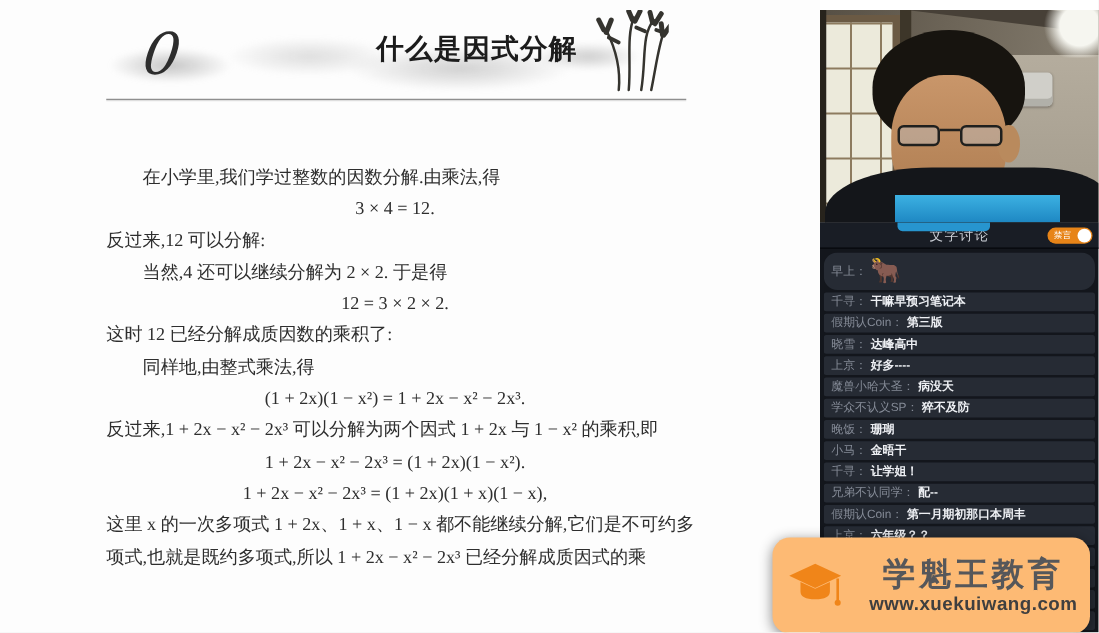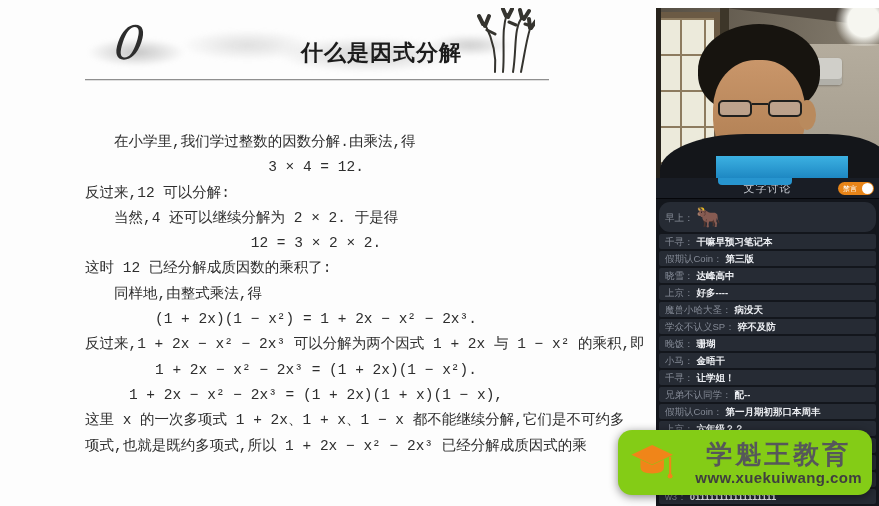--- a/index.html
+++ b/index.html
@@ -12,30 +12,30 @@
 
   .banner { position:absolute; left:85px; top:24px; width:468px; height:54px; }
   .banner::before { content:""; position:absolute; inset:2px 40px 4px 0; filter:blur(2px);
     background:
       radial-gradient(70px 20px at 12% 55%, rgba(150,150,150,.55), transparent 70%),
       radial-gradient(95px 22px at 38% 40%, rgba(185,185,185,.45), transparent 70%),
       radial-gradient(120px 24px at 66% 60%, rgba(165,165,165,.5), transparent 75%),
       radial-gradient(60px 16px at 90% 40%, rgba(150,150,150,.45), transparent 70%); }
   .chapnum { position:absolute; left:30px; top:-4px; font-family:"DejaVu Serif",serif;
     font-style:italic; font-size:46px; color:#2d2d2d; transform:skewX(-8deg); line-height:1; }
-  .chaptitle { position:absolute; left:216px; top:14px; font-size:22px; font-weight:bold;
+  .chaptitle { position:absolute; left:216px; top:0; font-size:22px; font-weight:bold;
     color:#1c1c1c; letter-spacing:1px; font-family:"DejaVu Sans",sans-serif; }
   .reeds { position:absolute; left:388px; top:-16px; }
   .rule { position:absolute; left:85px; top:79px; width:464px; height:1px; background:#8f8f8f;
     box-shadow:0 1px 0 rgba(0,0,0,.12); }
 
   .content { position:absolute; left:85px; top:130px; width:462px;
     font-family:"Liberation Serif","DejaVu Serif",serif; font-size:14.5px;
     color:#2e2e2e; line-height:25.3px; }
-  .tline { white-space:nowrap;font-family:Liberation Mono, monospace; }
+  .tline { white-space:nowrap; }
   .tline.indent { text-indent:2em; }
   .tline.center { text-align:center; }
 
   
   .video { position:absolute; left:656px; top:8px; width:223px; height:170px;
     background:#a59d8f; overflow:hidden; }
   .v-ceiling { position:absolute; left:0; top:0; width:100%; height:36px;
     background:linear-gradient(100deg,#564f44 0%,#6c6457 45%,#847c6e 100%); }
   .v-beam { position:absolute; left:60px; top:-6px; width:150px; height:14px;
     background:#474037; transform:rotate(7deg); }
@@ -85,22 +85,22 @@
   .chat-list { position:absolute; left:3px; right:3px; top:24px; bottom:0; overflow:hidden; }
   .chat-row { background:#262b34; border-radius:2px; margin-bottom:2px; padding:2px 6px;
     min-height:15px; display:flex; align-items:center; gap:3px;
     font-size:9.5px; line-height:11px; white-space:nowrap; overflow:hidden; }
   .chat-user { color:#858b97; flex:none; }
   .chat-text { color:#eef0f4; font-weight:bold; }
   .emoji-row { height:30px;border-radius:11px; }
   .emoji-row .chat-text { font-size:20px; color:#e8b43a; line-height:24px; }
 
   
-  .logo { position:absolute; left:618px; top:430px; width:254px; height:65px;
-    background:#84cc16; border-radius:14px; box-shadow:0 2px 10px rgba(0,0,0,.45);
+  .logo { position:absolute; left:618px; top:430px; width:254px; height:77px;
+    background:#fdba74; border-radius:14px; box-shadow:0 2px 10px rgba(0,0,0,.45);
     display:flex; align-items:center; padding:0 10px 0 12px; gap:21px; z-index:10; }
   .logo-text { display:flex; flex-direction:column; align-items:center; }
   .logo-title { font-size:26px; font-weight:bold; color:#56575a; letter-spacing:3px;
     font-family:"DejaVu Sans",sans-serif; line-height:30px; }
   .logo-url { font-size:15px; font-weight:bold; color:#3f3f3f; letter-spacing:.4px; }
 </style>
 </head>
 <body>
 
 <div class="app">

